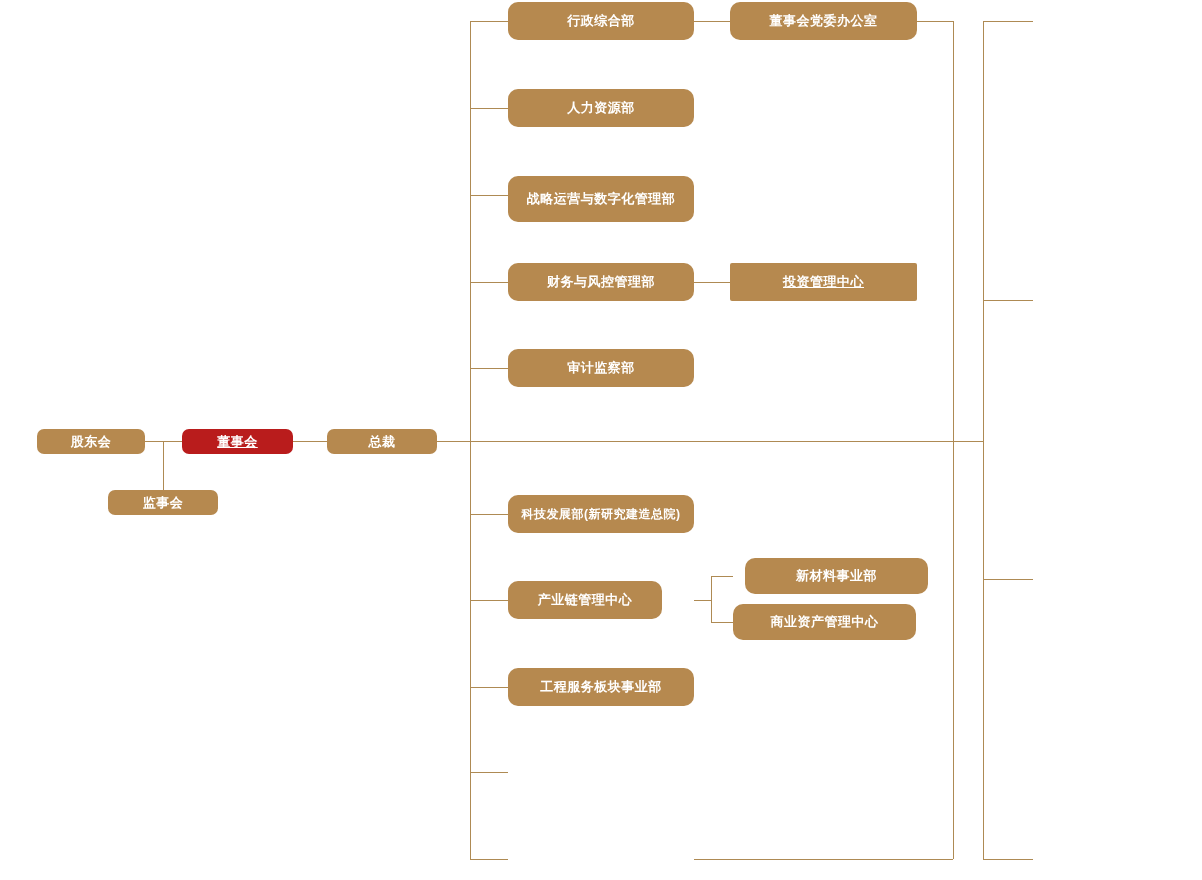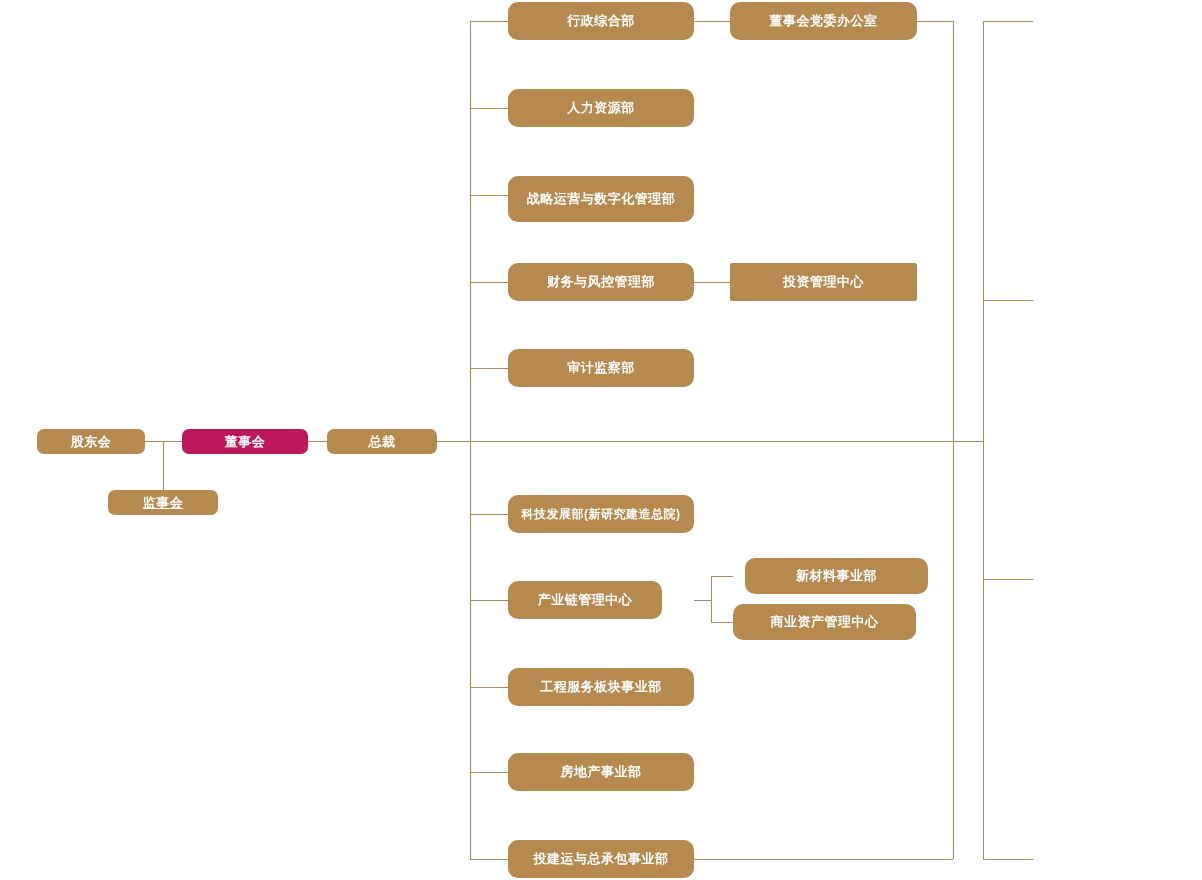--- a/index.html
+++ b/index.html
@@ -57,30 +57,28 @@
     <div class="line" style="left: 983px; top: 21px; width: 1px; height: 838px; background: rgb(174, 138, 83);"></div>
     <div class="line" style="left: 983px; top: 21px; width: 50px; height: 1px; background: rgb(174, 138, 83);"></div>
     <div class="line" style="left: 983px; top: 300px; width: 50px; height: 1px; background: rgb(174, 138, 83);"></div>
     <div class="line" style="left: 983px; top: 579px; width: 50px; height: 1px; background: rgb(174, 138, 83);"></div>
     <div class="line" style="left: 983px; top: 859px; width: 50px; height: 1px; background: rgb(174, 138, 83);"></div>
     <div class="line" style="left: 694px; top: 600px; width: 17px; height: 1px; background: rgb(174, 138, 83);"></div>
     <div class="line" style="left: 711px; top: 576px; width: 1px; height: 46px; background: rgb(174, 138, 83);"></div>
     <div class="line" style="left: 711px; top: 576px; width: 22px; height: 1px; background: rgb(174, 138, 83);"></div>
     <div class="line" style="left: 711px; top: 622px; width: 22px; height: 1px; background: rgb(174, 138, 83);"></div>
     <div class="node" style="left: 37px; top: 429px; width: 108px; height: 25px; border-radius: 7px; font-size: 13px; background: rgb(182, 137, 79); color: rgb(255, 255, 255);">股东会</div>
-    <div class="node" style="left: 182px; top: 429px; width: 126px; height: 25px; border-radius: 7px; font-size: 13px; background: #be185d; color: rgb(255, 255, 255);">董事会</div>
+    <div class="node" style="left: 182px; top: 429px; width: 111px; height: 25px; border-radius: 7px; font-size: 13px; background: #b91c1c; color: rgb(255, 255, 255); text-decoration: underline;">董事会</div>
     <div class="node" style="left: 327px; top: 429px; width: 110px; height: 25px; border-radius: 7px; font-size: 13px; background: rgb(182, 137, 79); color: rgb(255, 255, 255);">总裁</div>
-    <div class="node" style="left: 108px; top: 490px; width: 110px; height: 25px; border-radius: 7px; font-size: 13px; background: rgb(182, 137, 79); color: rgb(255, 255, 255); text-decoration: underline;">监事会</div>
+    <div class="node" style="left: 108px; top: 490px; width: 110px; height: 25px; border-radius: 7px; font-size: 13px; background: rgb(182, 137, 79); color: rgb(255, 255, 255);">监事会</div>
     <div class="node" style="left: 508px; top: 2px; width: 186px; height: 38px; border-radius: 10px; font-size: 13px; background: rgb(182, 137, 79); color: rgb(255, 255, 255);">行政综合部</div>
     <div class="node" style="left: 508px; top: 89px; width: 186px; height: 38px; border-radius: 10px; font-size: 13px; background: rgb(182, 137, 79); color: rgb(255, 255, 255);">人力资源部</div>
     <div class="node" style="left: 508px; top: 176px; width: 186px; height: 46px; border-radius: 10px; font-size: 13px; background: rgb(182, 137, 79); color: rgb(255, 255, 255);">战略运营与数字化管理部</div>
     <div class="node" style="left: 508px; top: 263px; width: 186px; height: 38px; border-radius: 10px; font-size: 13px; background: rgb(182, 137, 79); color: rgb(255, 255, 255);">财务与风控管理部</div>
     <div class="node" style="left: 508px; top: 349px; width: 186px; height: 38px; border-radius: 10px; font-size: 13px; background: rgb(182, 137, 79); color: rgb(255, 255, 255);">审计监察部</div>
     <div class="node" style="left: 508px; top: 495px; width: 186px; height: 38px; border-radius: 10px; font-size: 12px; background: rgb(182, 137, 79); color: rgb(255, 255, 255);">科技发展部(新研究建造总院)</div>
     <div class="node" style="left: 508px; top: 581px; width: 154px; height: 38px; border-radius: 10px; font-size: 13px; background: rgb(182, 137, 79); color: rgb(255, 255, 255);">产业链管理中心</div>
     <div class="node" style="left: 508px; top: 668px; width: 186px; height: 38px; border-radius: 10px; font-size: 13px; background: rgb(182, 137, 79); color: rgb(255, 255, 255);">工程服务板块事业部</div>
-    <div class="node" style="left: 508px; top: 753px; width: 186px; height: 38px; border-radius: 10px; font-size: 13px; background: rgb(182, 137, 79); color: rgb(255, 255, 255);">房地产事业部</div>
-    <div class="node" style="left: 508px; top: 840px; width: 186px; height: 38px; border-radius: 10px; font-size: 13px; background: rgb(182, 137, 79); color: rgb(255, 255, 255);">投建运与总承包事业部</div>
     <div class="node" style="left: 730px; top: 2px; width: 187px; height: 38px; border-radius: 10px; font-size: 13px; background: rgb(182, 137, 79); color: rgb(255, 255, 255);">董事会党委办公室</div>
-    <div class="node" style="left: 730px; top: 263px; width: 187px; height: 38px; border-radius: 2px; font-size: 13px; background: rgb(182, 137, 79); color: rgb(255, 255, 255);">投资管理中心</div>
+    <div class="node" style="left: 730px; top: 263px; width: 187px; height: 38px; border-radius: 2px; font-size: 13px; background: rgb(182, 137, 79); color: rgb(255, 255, 255); text-decoration: underline;">投资管理中心</div>
     <div class="node" style="left: 733px; top: 558px; width: 183px; height: 36px; border-radius: 10px; font-size: 13px; background: rgb(182, 137, 79); color: rgb(255, 255, 255); margin-left: 12px;">新材料事业部</div>
     <div class="node" style="left: 733px; top: 604px; width: 183px; height: 36px; border-radius: 10px; font-size: 13px; background: rgb(182, 137, 79); color: rgb(255, 255, 255);">商业资产管理中心</div>
   </div>
 
 </body></html>

